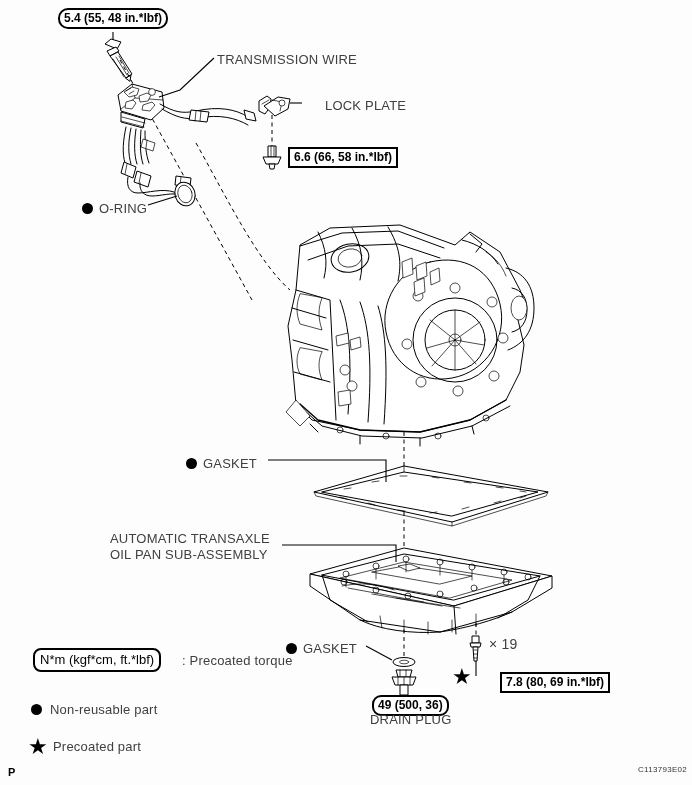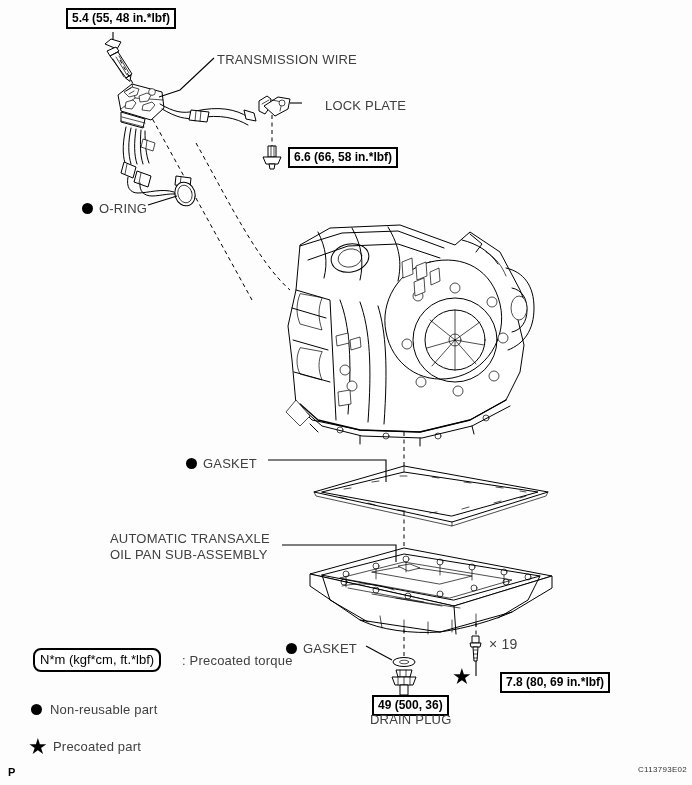--- a/index.html
+++ b/index.html
@@ -341,25 +341,25 @@
     <g>
       <path class="wfill" d="M472 636 l7 0 l0 7 l-7 0 z"></path>
       <path class="wfill" d="M470 643 l11 0 l-1 4 l-9 0 z"></path>
       <path class="wfill" d="M473 647 l5 0 l-1 14 l-3 0 z"></path>
       <path class="thin" d="M474 650 l3 0 M474 654 l3 0 M474 658 l3 0"></path>
       <path class="lead" d="M476 661 L476 676"></path>
     </g>
 
   </svg>
 
-  <div class="torque-box" style="left:66px; top:8px;">5.4 (55, 48 in.*lbf)</div>
+  <div class="torque-box" style="left:58px; top:8px;border-radius:10px;">5.4 (55, 48 in.*lbf)</div>
 
   <div class="torque-box" style="left:288px; top:147px;">6.6 (66, 58 in.*lbf)</div>
 
-  <div class="torque-box" style="left:372px; top:695px;">49 (500, 36)</div>
+  <div class="torque-box" style="left:372px; top:695px;border-radius:9px;">49 (500, 36)</div>
 
   <div class="torque-box" style="left:500px; top:672px;">7.8 (80, 69 in.*lbf)</div>
 
   <div class="lbl" style="left:217px; top:52px;">TRANSMISSION WIRE</div>
 
   <div class="lbl" style="left:305px; top:98px;margin-left:20px;">LOCK PLATE</div>
 
   <div class="bullet" style="left:82px; top:203px;"></div>
   <div class="lbl" style="left:99px; top:201px;">O-RING</div>
 

